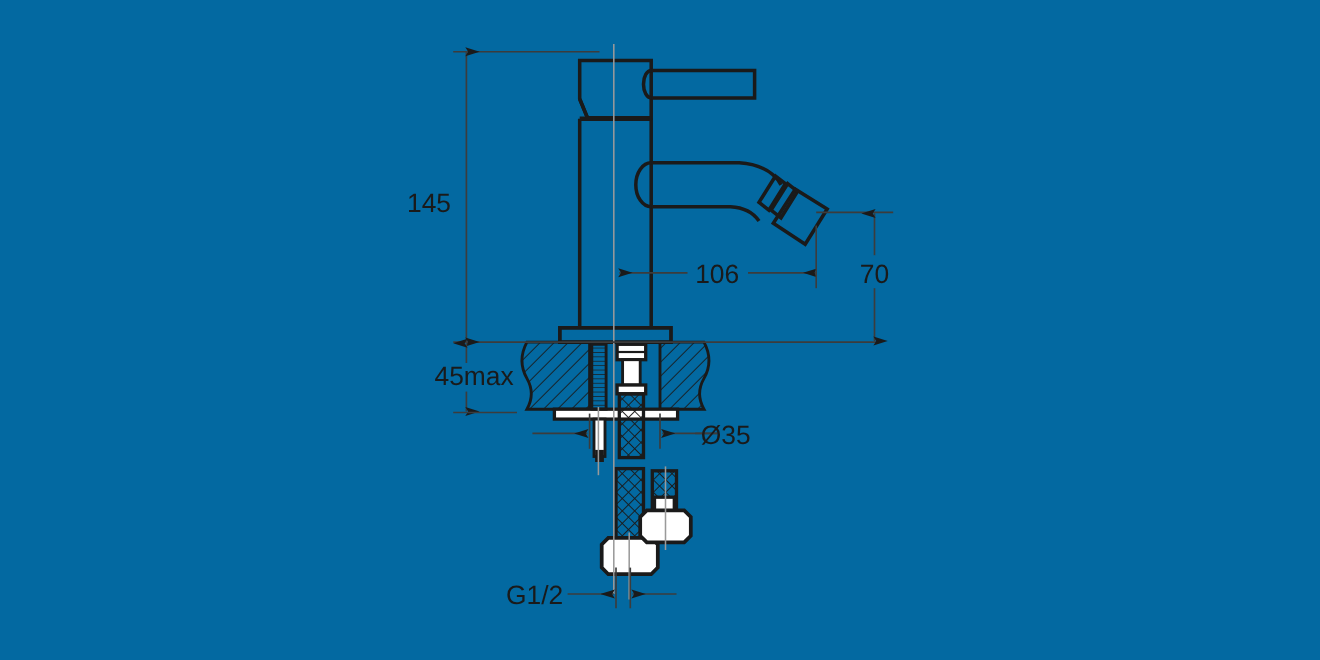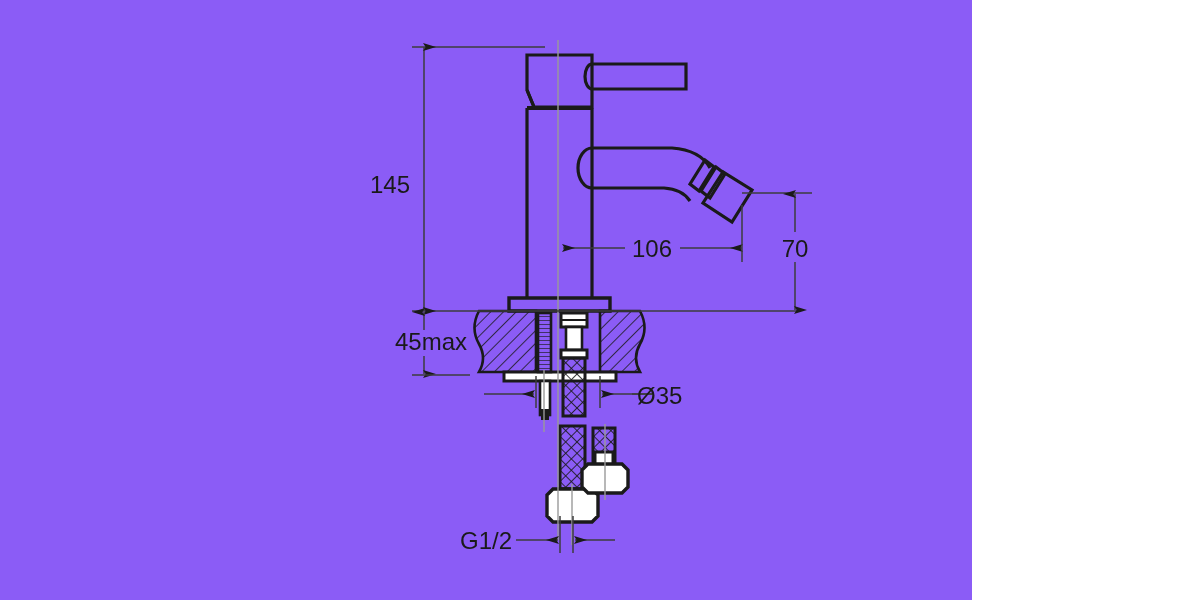--- a/index.html
+++ b/index.html
@@ -2,23 +2,23 @@
 <html><head>
 <meta charset="utf-8">
 <style>
   html, body {
     margin: 0;
     padding: 0;
     background: #ffffff;
   }
   #page {
     position: relative;
-    width: 972px;
+    width: 1200px;
     height: 600px;
-    background: #8b5cf6;
+    background: #0369a1;
     font-family: "Liberation Sans", sans-serif;
     overflow: hidden;
   }
   #drawing {
     position: absolute;
     left: 0;
     top: 0;
   }
   .dim-text {
     font-family: "Liberation Sans", sans-serif;

